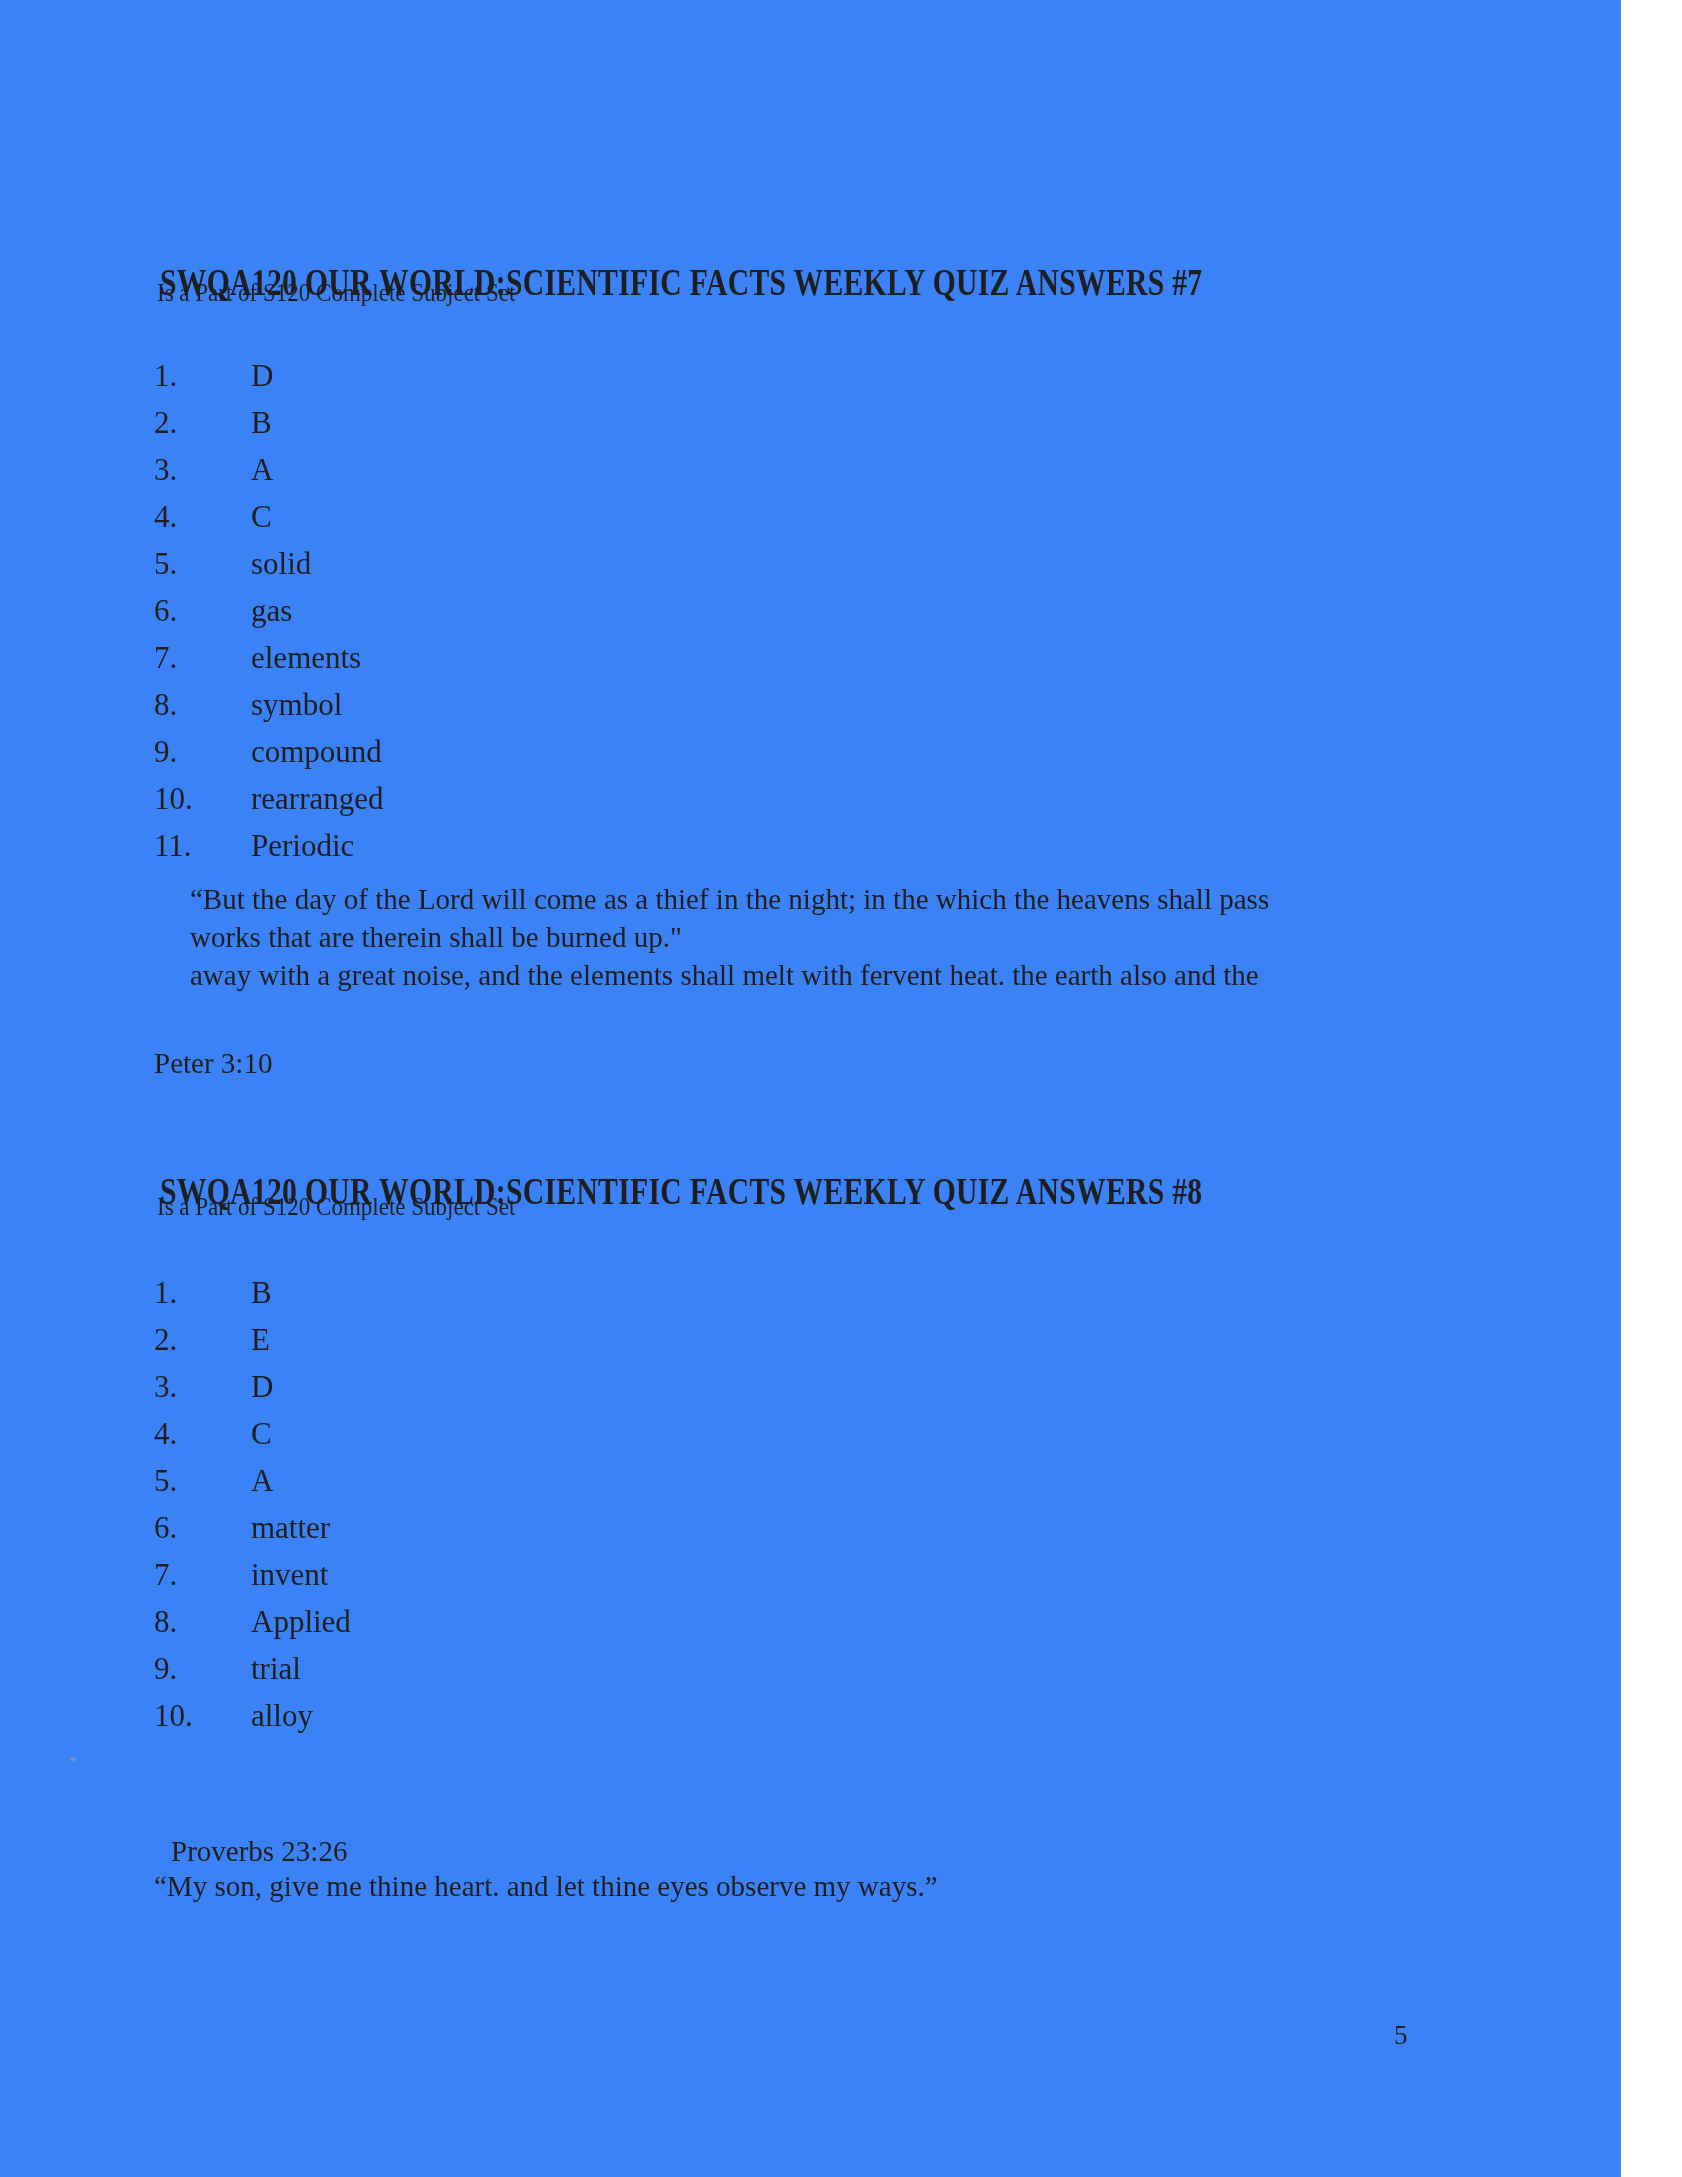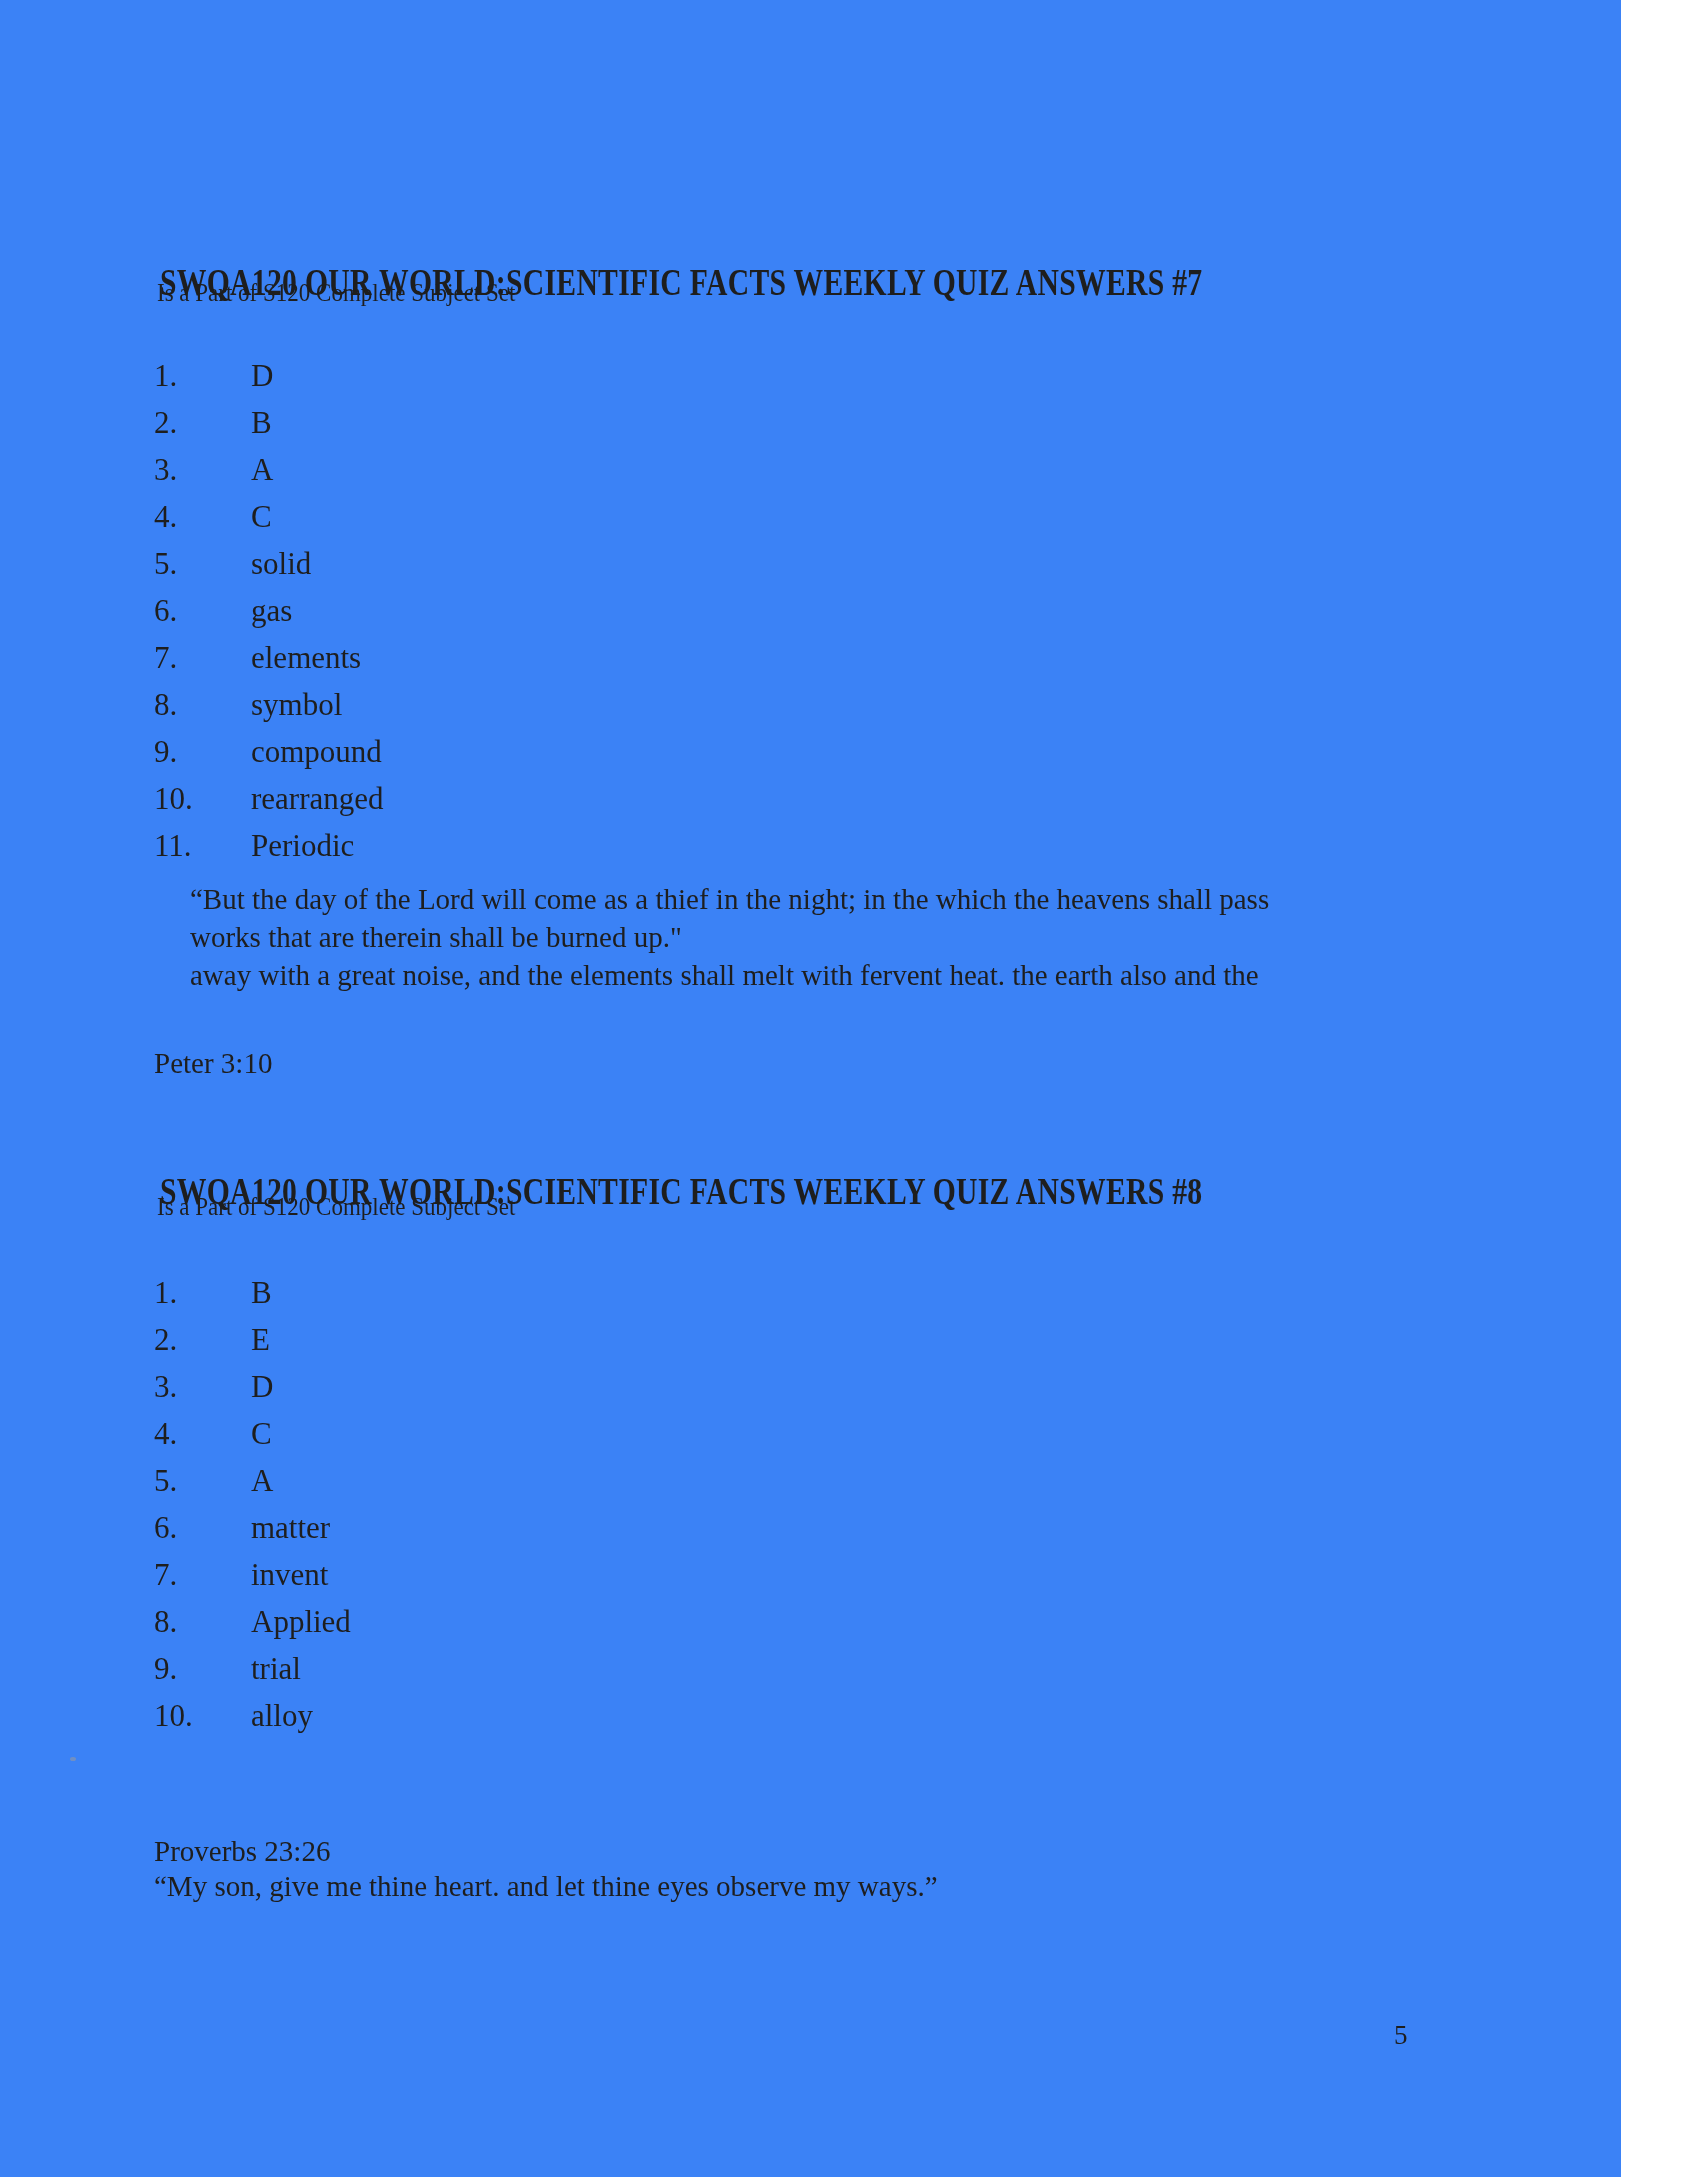--- a/index.html
+++ b/index.html
@@ -93,21 +93,21 @@
   
   #title-1    { top: 238px; }
   #subtitle-1 { top: 278px; }
   #answers-1  { top: 352px; }
   #quote-1    { top: 880px; margin-left: 36px; }
   #source-1   { top: 1046px; }
   #title-2    { top: 1147px; }
   #subtitle-2 { top: 1192px; }
   #answers-2  { top: 1269px; }
   #quote-2    { top: 1867px; }
-  #source-2   { top: 1834px; }
+  #source-2   { top: 1834px; margin-left: 17px; }
 </style>
 </head>
 <body>
 
 <div class="page">
 
   <h1 id="title-1" class="section-title">SWQA120 OUR WORLD:SCIENTIFIC FACTS WEEKLY QUIZ ANSWERS #7</h1>
 
   <div id="subtitle-1" class="section-subtitle">Is a Part of S120 Complete Subject Set</div>
 

